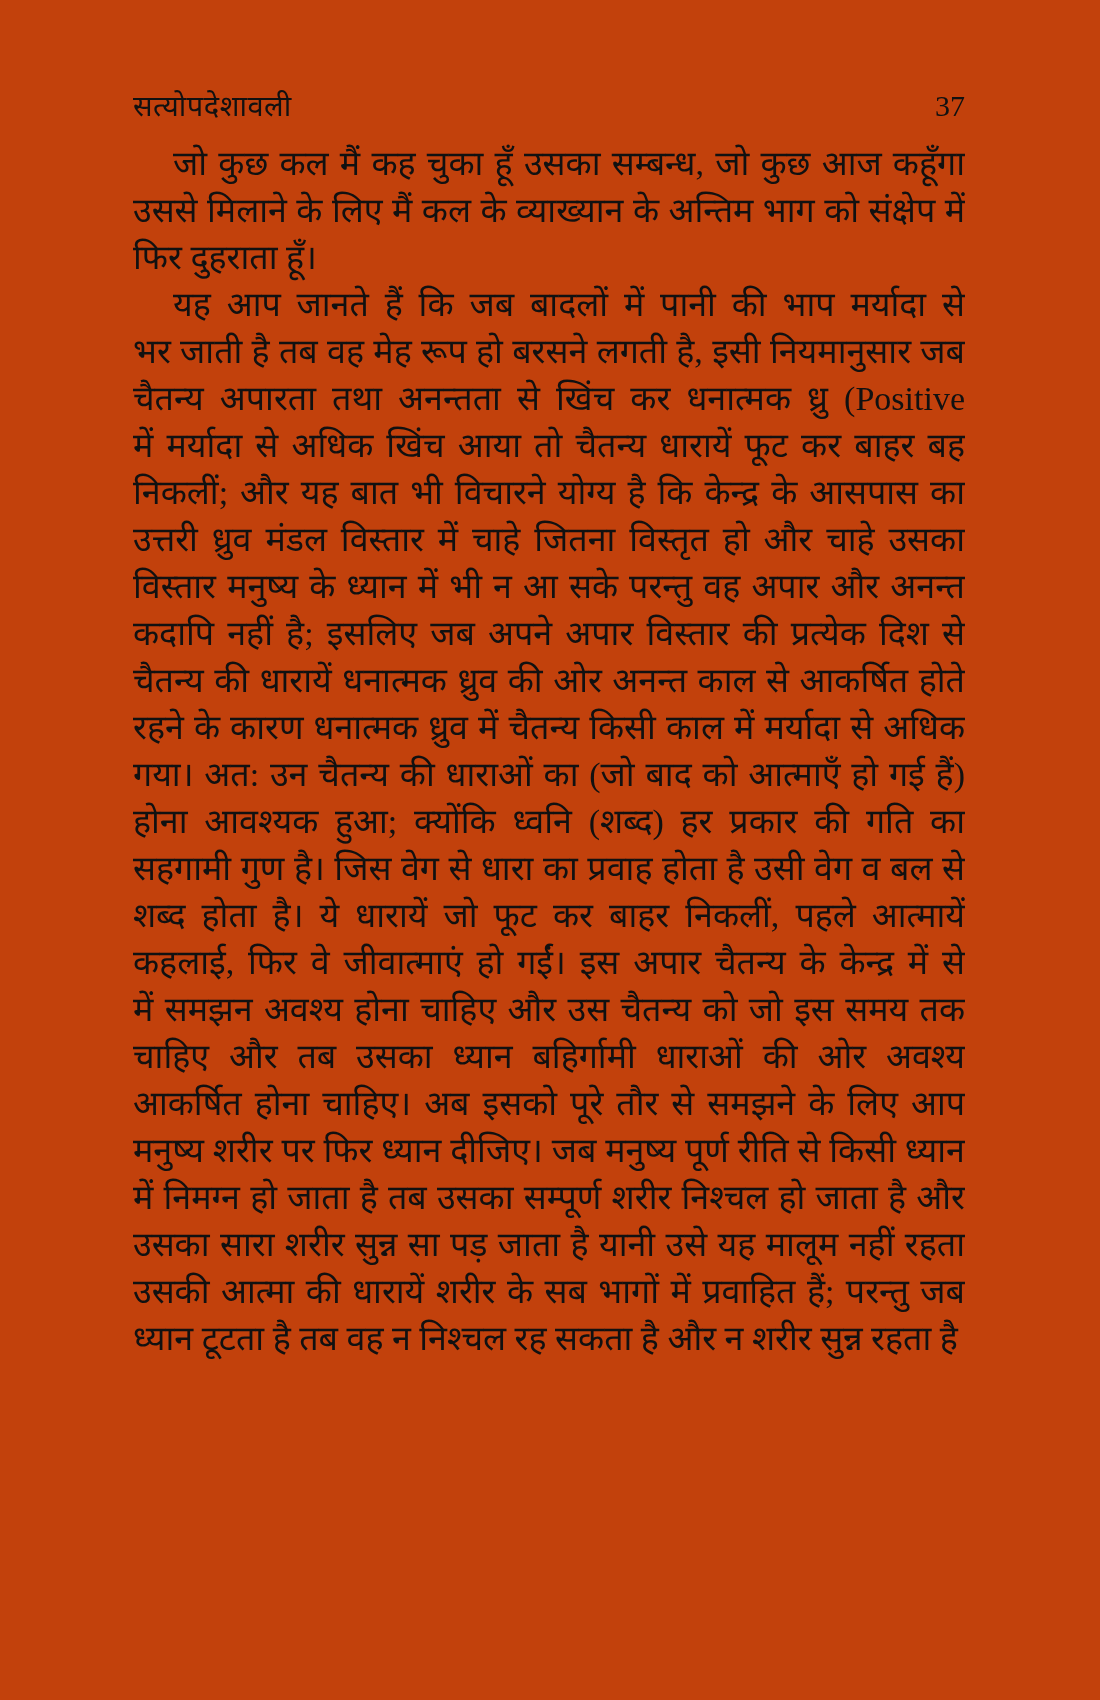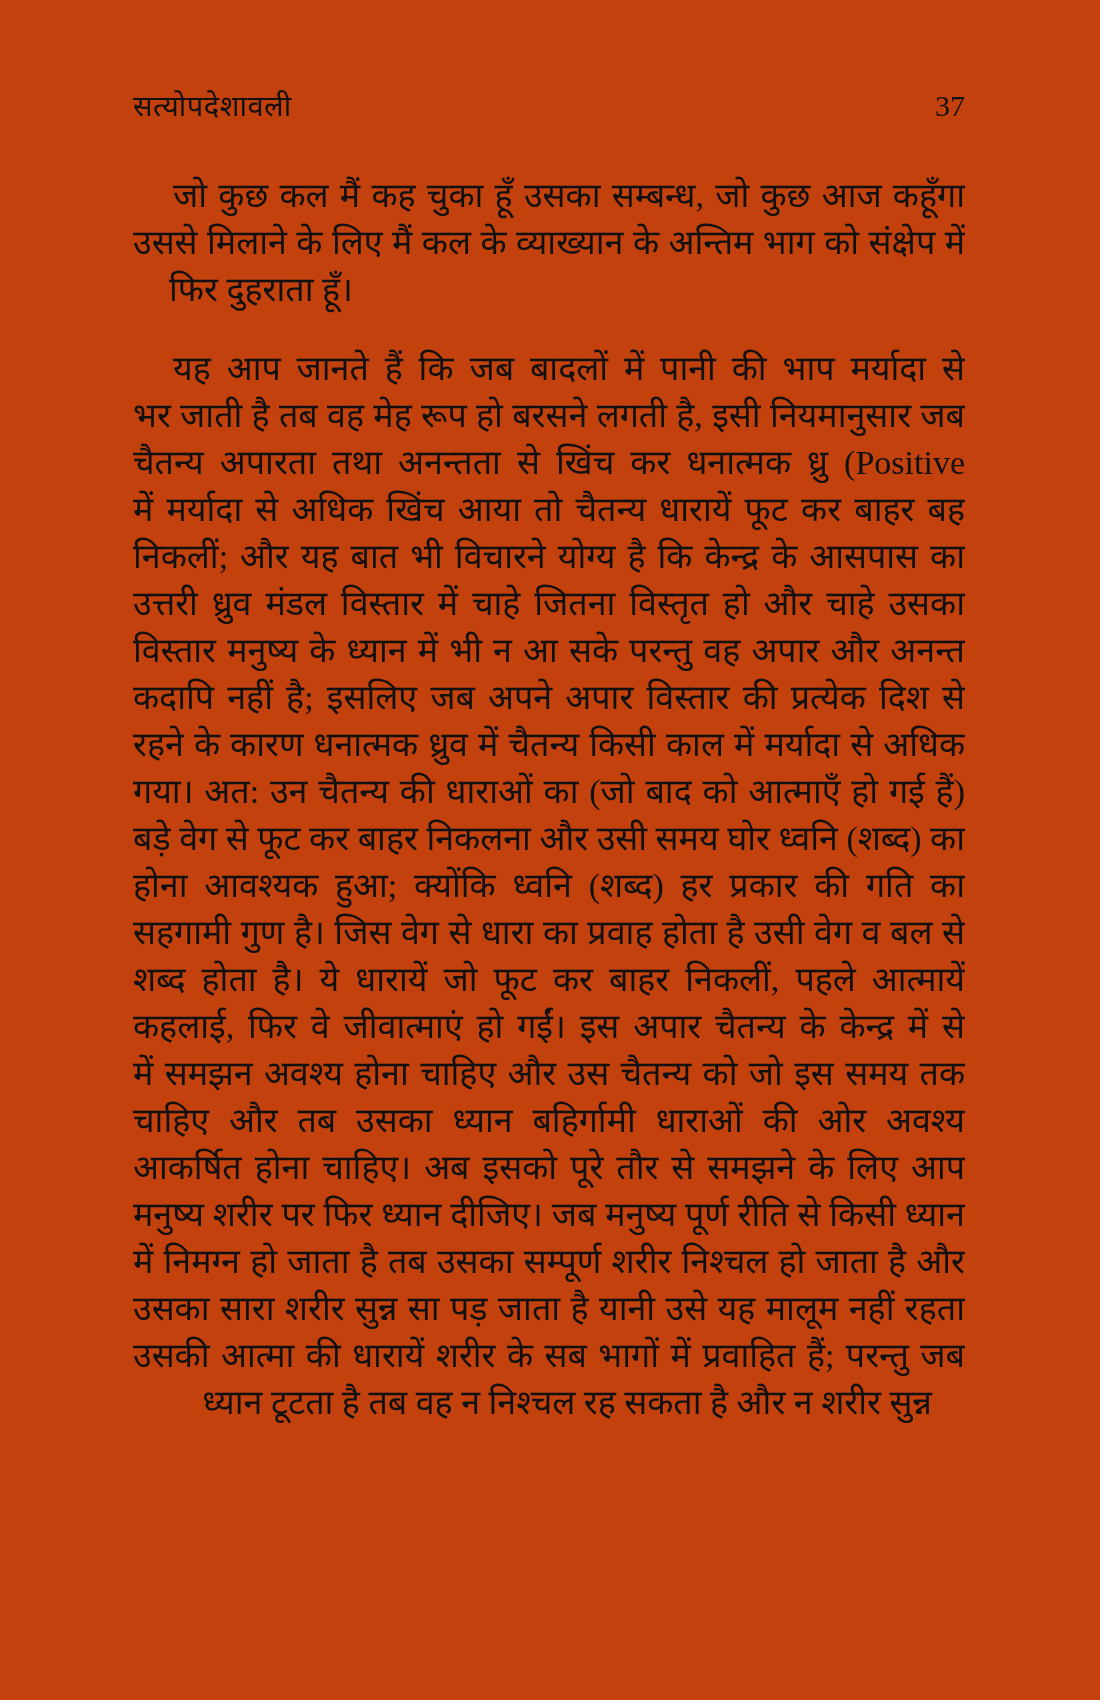--- a/index.html
+++ b/index.html
@@ -45,26 +45,24 @@
     font-size: 34px;
     line-height: 47px;
     height: 47px;
     overflow: hidden;
     text-align: justify;
     text-align-last: justify;
     white-space: normal;
   }
   .line.indent {
     text-indent: 40px;
-    margin-top: 32px;
   }
   .line.end {
-    text-align: center;
+    text-align: right;
     text-align-last: left;
-    margin-left: 36px;
   }
 </style>
 </head>
 <body>
 
 <div class="page">
 
   <div class="header">
     <span class="title">सत्योपदेशावली</span>
     <span class="pagenum">37</span>
@@ -77,23 +75,23 @@
     <div class="line end">फिर दुहराता हूँ।</div>
 
     <div class="line indent">यह आप जानते हैं कि जब बादलों में पानी की भाप मर्यादा से अधिक</div>
     <div class="line">भर जाती है तब वह मेह रूप हो बरसने लगती है, इसी नियमानुसार जब</div>
     <div class="line">चैतन्य अपारता तथा अनन्तता से खिंच कर धनात्मक ध्रु (Positive Pole)</div>
     <div class="line">में मर्यादा से अधिक खिंच आया तो चैतन्य धारायें फूट कर बाहर बह</div>
     <div class="line">निकलीं; और यह बात भी विचारने योग्य है कि केन्द्र के आसपास का</div>
     <div class="line">उत्तरी ध्रुव मंडल विस्तार में चाहे जितना विस्तृत हो और चाहे उसका</div>
     <div class="line">विस्तार मनुष्य के ध्यान में भी न आ सके परन्तु वह अपार और अनन्त</div>
     <div class="line">कदापि नहीं है; इसलिए जब अपने अपार विस्तार की प्रत्येक दिश से</div>
+    <div class="line">चैतन्य की धारायें धनात्मक ध्रुव की ओर अनन्त काल से आकर्षित होते</div>
     <div class="line">रहने के कारण धनात्मक ध्रुव में चैतन्य किसी काल में मर्यादा से अधिक</div>
     <div class="line">गया। अत: उन चैतन्य की धाराओं का (जो बाद को आत्माएँ हो गई हैं)</div>
-    <div class="line">बड़े वेग से फूट कर बाहर निकलना और उसी समय घोर ध्वनि (शब्द) का</div>
     <div class="line">होना आवश्यक हुआ; क्योंकि ध्वनि (शब्द) हर प्रकार की गति का</div>
     <div class="line">सहगामी गुण है। जिस वेग से धारा का प्रवाह होता है उसी वेग व बल से</div>
     <div class="line">शब्द होता है। ये धारायें जो फूट कर बाहर निकलीं, पहले आत्मायें</div>
     <div class="line">कहलाई, फिर वे जीवात्माएं हो गईं। इस अपार चैतन्य के केन्द्र में से चैतन्य</div>
     <div class="line">में समझन अवश्य होना चाहिए और उस चैतन्य को जो इस समय तक</div>
     <div class="line">चाहिए और तब उसका ध्यान बहिर्गामी धाराओं की ओर अवश्य</div>
     <div class="line">आकर्षित होना चाहिए। अब इसको पूरे तौर से समझने के लिए आप</div>
     <div class="line">मनुष्य शरीर पर फिर ध्यान दीजिए। जब मनुष्य पूर्ण रीति से किसी ध्यान</div>
     <div class="line">में निमग्न हो जाता है तब उसका सम्पूर्ण शरीर निश्चल हो जाता है और</div>
     <div class="line">उसका सारा शरीर सुन्न सा पड़ जाता है यानी उसे यह मालूम नहीं रहता कि</div>

